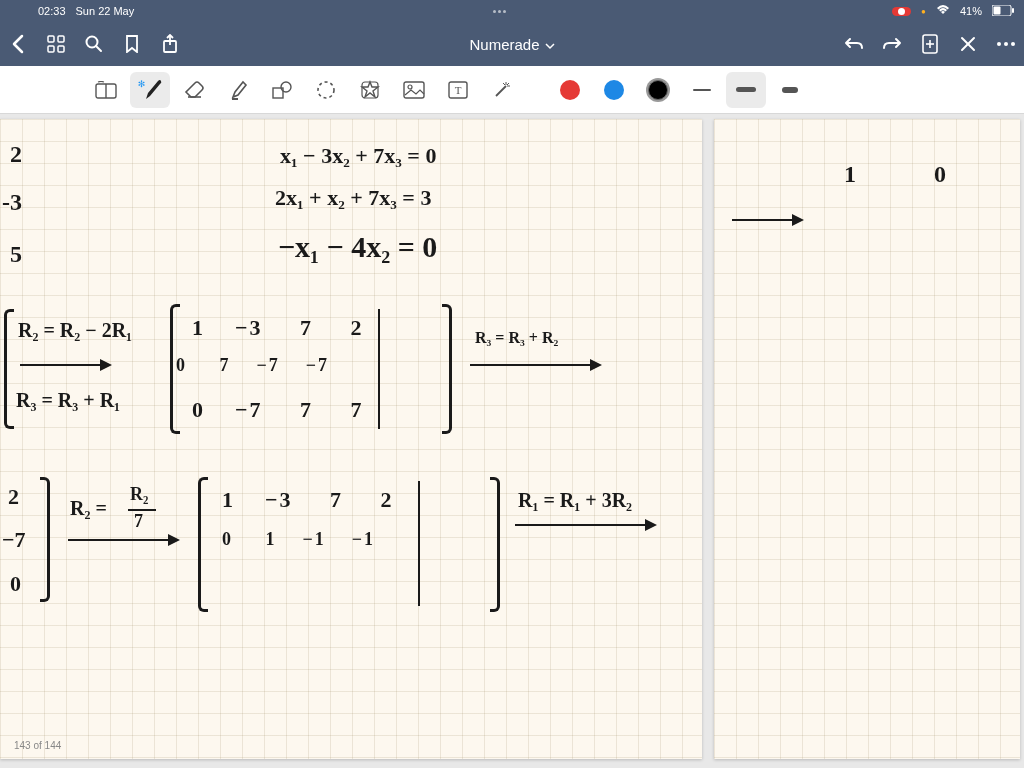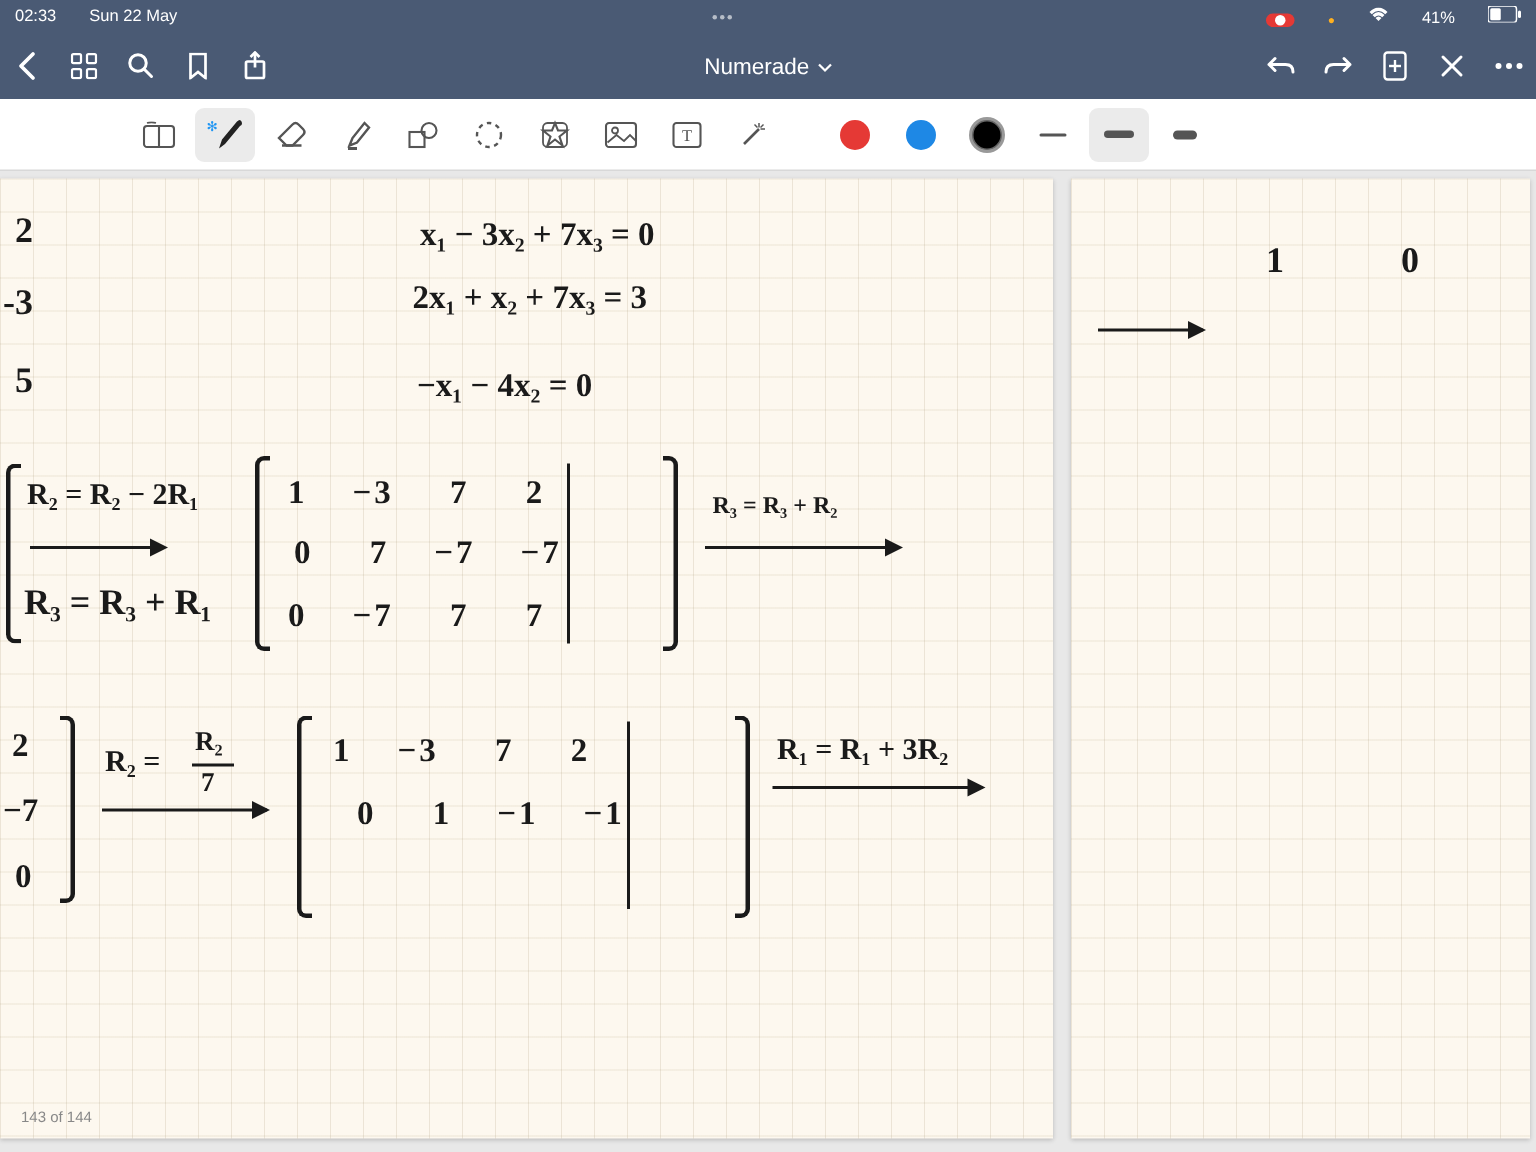--- a/index.html
+++ b/index.html
@@ -13,21 +13,21 @@
     .status-bar {
       height: 22px;
       background: #4a5a74;
       color: white;
       display: flex;
       align-items: center;
       justify-content: space-between;
       padding: 0 10px;
       font-size: 11px;
     }
-    .status-left, .status-right { display: flex; align-items: flex-end; gap: 22px; }
+    .status-left, .status-right { display: flex; align-items: center; gap: 10px; margin-left: 28px; }
     .recording-dot {
       background: #e53935;
       border-radius: 8px;
       padding: 1px 6px;
       display: flex;
       align-items: center;
       gap: 3px;
     }
     .recording-dot::before {
       content: "";
@@ -373,51 +373,51 @@
 
 <div class="canvas-area">
   <div class="page page-left">
 
     <div class="ink" style="top:22px;left:10px;font-size:24px">2</div>
     <div class="ink" style="top:70px;left:2px;font-size:24px">-3</div>
     <div class="ink" style="top:122px;left:10px;font-size:24px">5</div>
 
     <div class="ink" style="top:24px;left:280px;font-size:22px">x₁ − 3x₂ + 7x₃ = 0</div>
     <div class="ink" style="top:66px;left:275px;font-size:22px">2x₁ + x₂ + 7x₃ = 3</div>
-    <div class="ink" style="top:125px;left:278px;font-size:22px">−x₁ − 4x₂        = 0</div>
+    <div class="ink" style="top:111px;left:278px;font-size:30px">−x₁ − 4x₂        = 0</div>
 
     <div class="bracket-l" style="top:190px;left:4px;height:120px"></div>
     <div class="ink" style="top:200px;left:18px;font-size:20px">R₂ = R₂ − 2R₁</div>
     <div class="arrow" style="top:245px;left:20px;width:90px"></div>
-    <div class="ink" style="top:270px;left:16px;font-size:24px">R₃ = R₃ + R₁</div>
+    <div class="ink" style="top:270px;left:16px;font-size:20px">R₃ = R₃ + R₁</div>
 
     <div class="bracket-l" style="top:185px;left:170px;height:130px"></div>
     <div class="ink" style="top:196px;left:192px;font-size:22px;letter-spacing:2px;white-space:pre">1    −3     7     2</div>
-    <div class="ink" style="top:236px;left:196px;font-size:22px;letter-spacing:2px;white-space:pre">0     7    −7    −7</div>
+    <div class="ink" style="top:236px;left:176px;font-size:18px;letter-spacing:2px;white-space:pre">0     7    −7    −7</div>
     <div class="ink" style="top:278px;left:192px;font-size:22px;letter-spacing:2px;white-space:pre">0    −7     7     7</div>
     <div class="vline" style="top:190px;left:378px;height:120px"></div>
     <div class="bracket-r" style="top:185px;left:442px;height:130px"></div>
 
     <div class="ink" style="top:210px;left:475px;font-size:16px">R₃ = R₃ + R₂</div>
     <div class="arrow" style="top:245px;left:470px;width:130px"></div>
 
     <div class="ink" style="top:365px;left:8px;font-size:22px">2</div>
     <div class="ink" style="top:408px;left:2px;font-size:22px">−7</div>
     <div class="ink" style="top:452px;left:10px;font-size:22px">0</div>
     <div class="bracket-r" style="top:358px;left:40px;height:125px"></div>
 
     <div class="ink" style="top:378px;left:70px;font-size:20px">R₂ =</div>
     <div class="ink" style="top:365px;left:130px;font-size:18px">R₂</div>
     <div class="hline" style="top:390px;left:128px;width:28px"></div>
     <div class="ink" style="top:392px;left:134px;font-size:18px">7</div>
     <div class="arrow" style="top:420px;left:68px;width:110px"></div>
 
     <div class="bracket-l" style="top:358px;left:198px;height:135px"></div>
     <div class="ink" style="top:368px;left:222px;font-size:22px;letter-spacing:2px;white-space:pre">1    −3     7     2</div>
-    <div class="ink" style="top:410px;left:238px;font-size:22px;letter-spacing:2px;white-space:pre">0     1    −1    −1</div>
+    <div class="ink" style="top:410px;left:222px;font-size:18px;letter-spacing:2px;white-space:pre">0     1    −1    −1</div>
     <div class="vline" style="top:362px;left:418px;height:125px"></div>
     <div class="bracket-r" style="top:358px;left:490px;height:135px"></div>
 
     <div class="ink" style="top:370px;left:518px;font-size:20px">R₁ = R₁ + 3R₂</div>
     <div class="arrow" style="top:405px;left:515px;width:140px"></div>
 
     <div class="page-counter">143 of 144</div>
   </div>
 
   <div class="page page-right">

